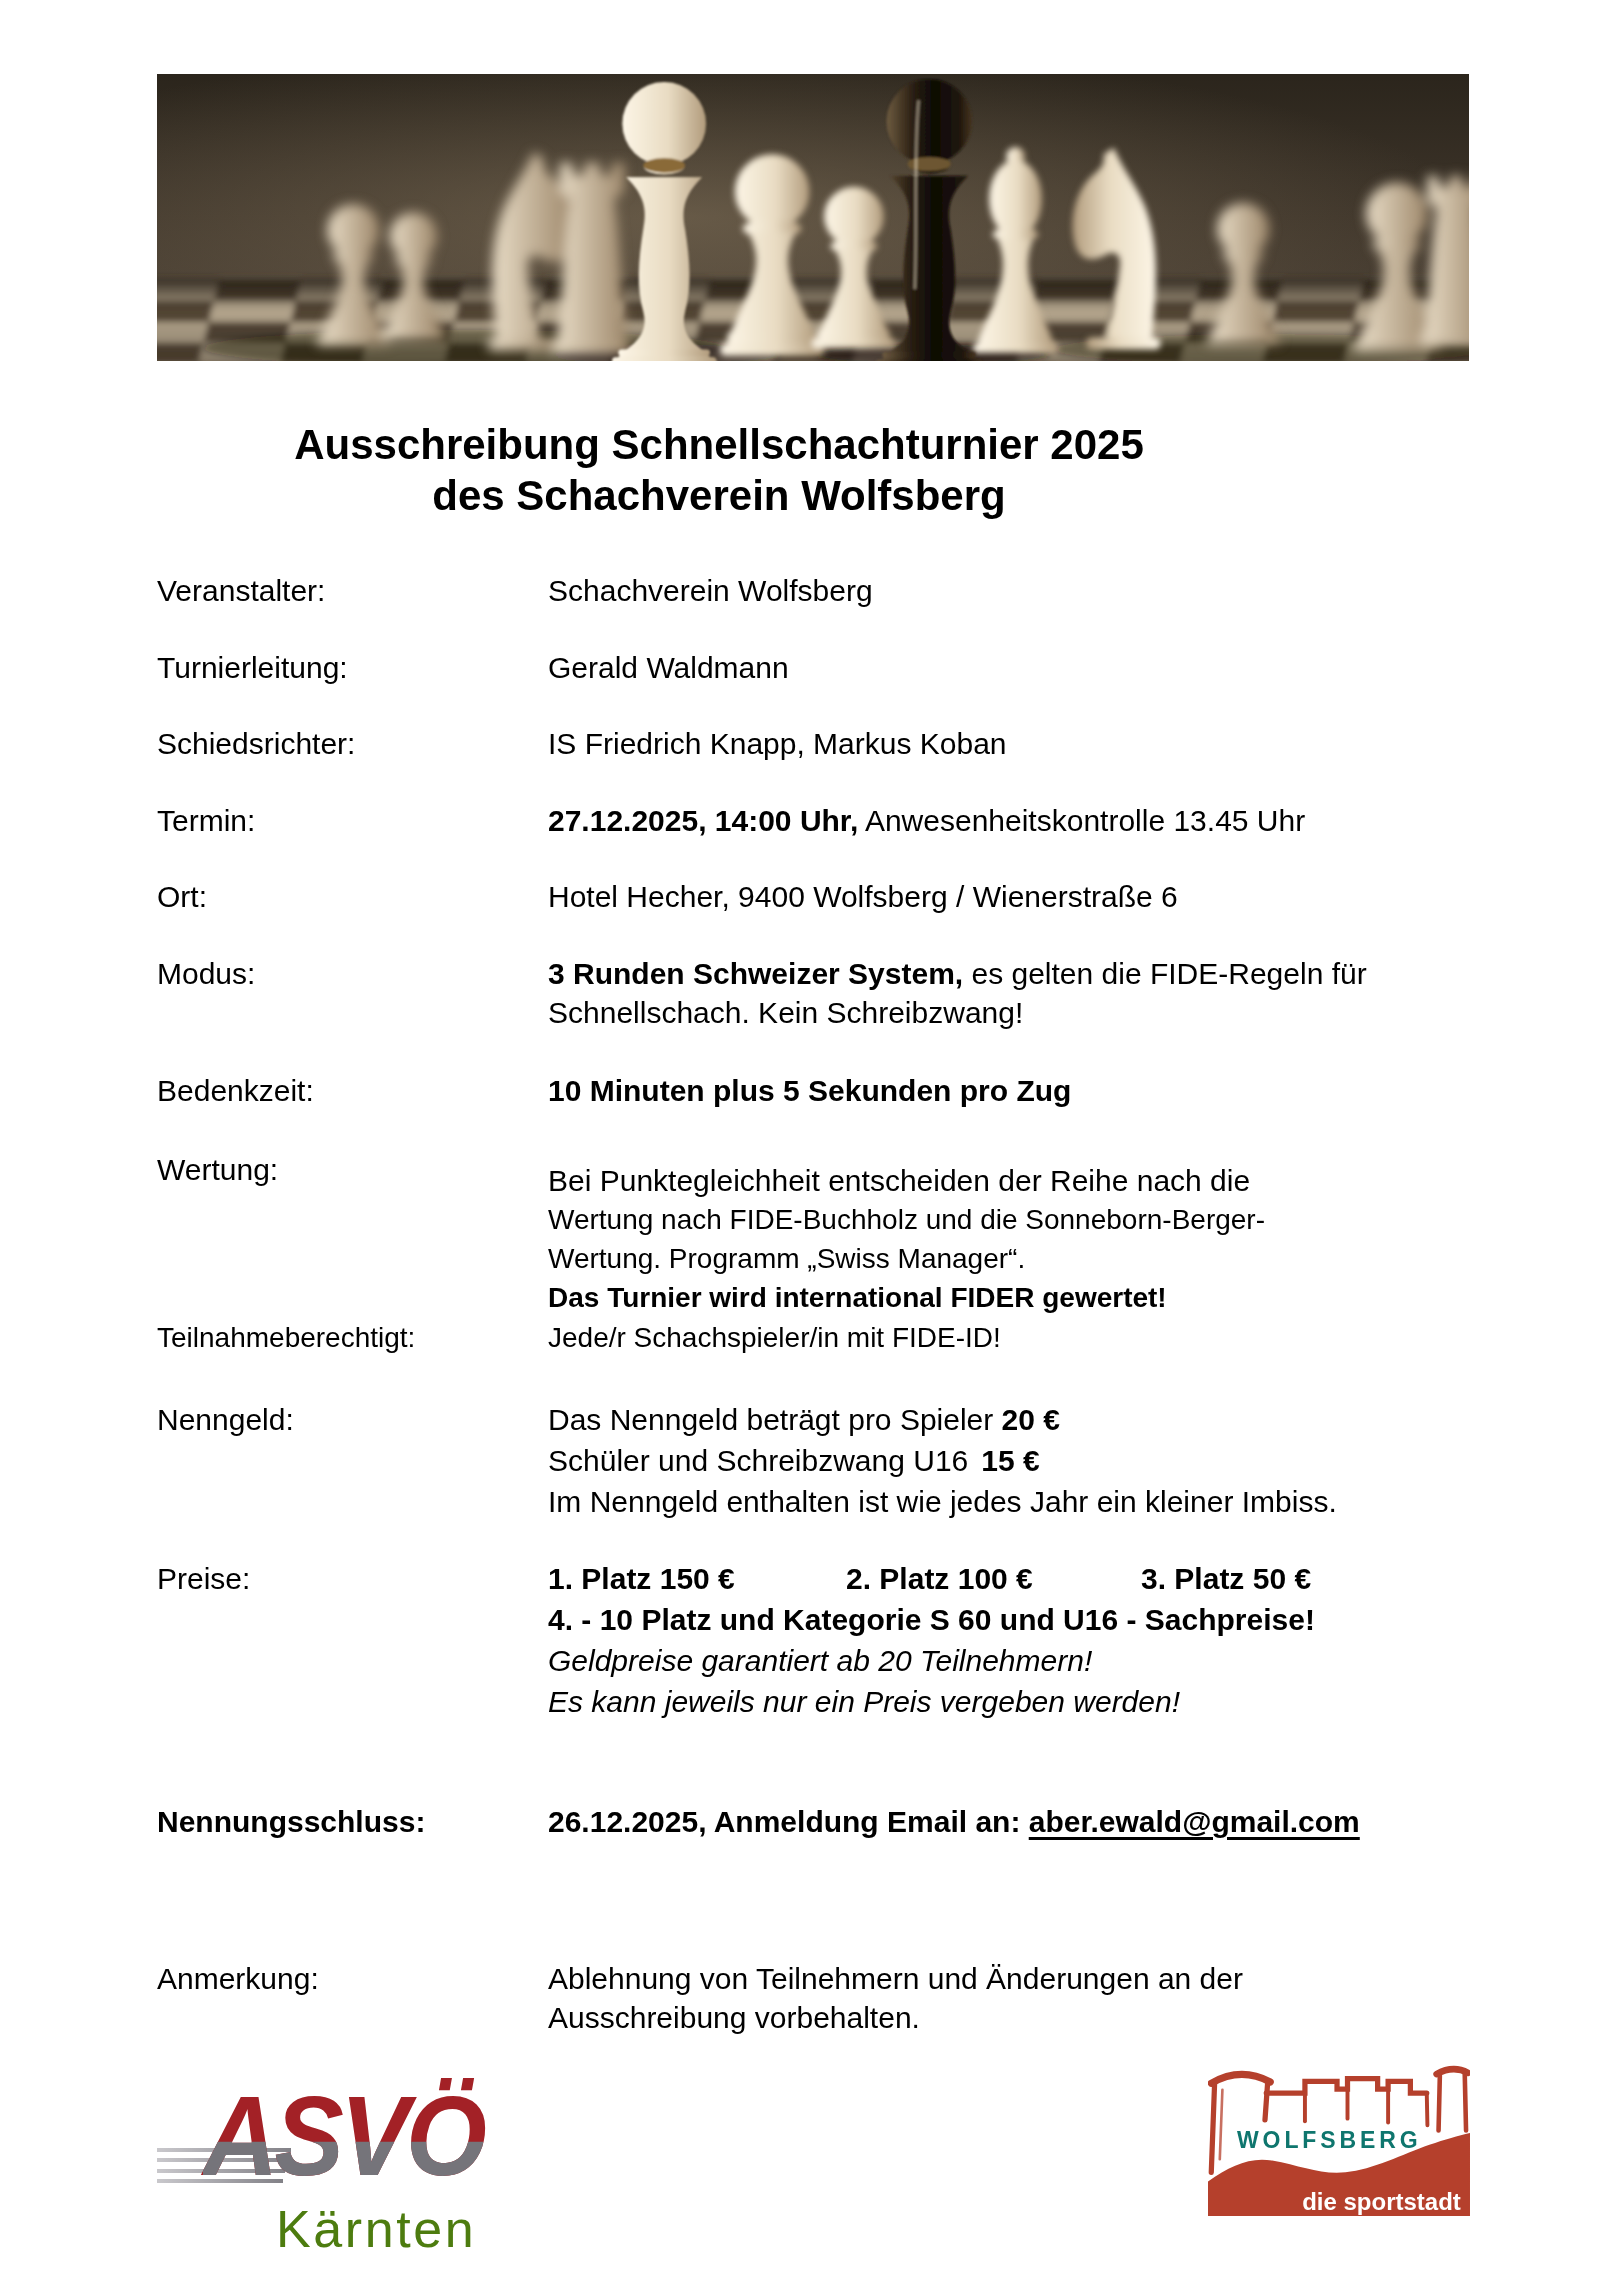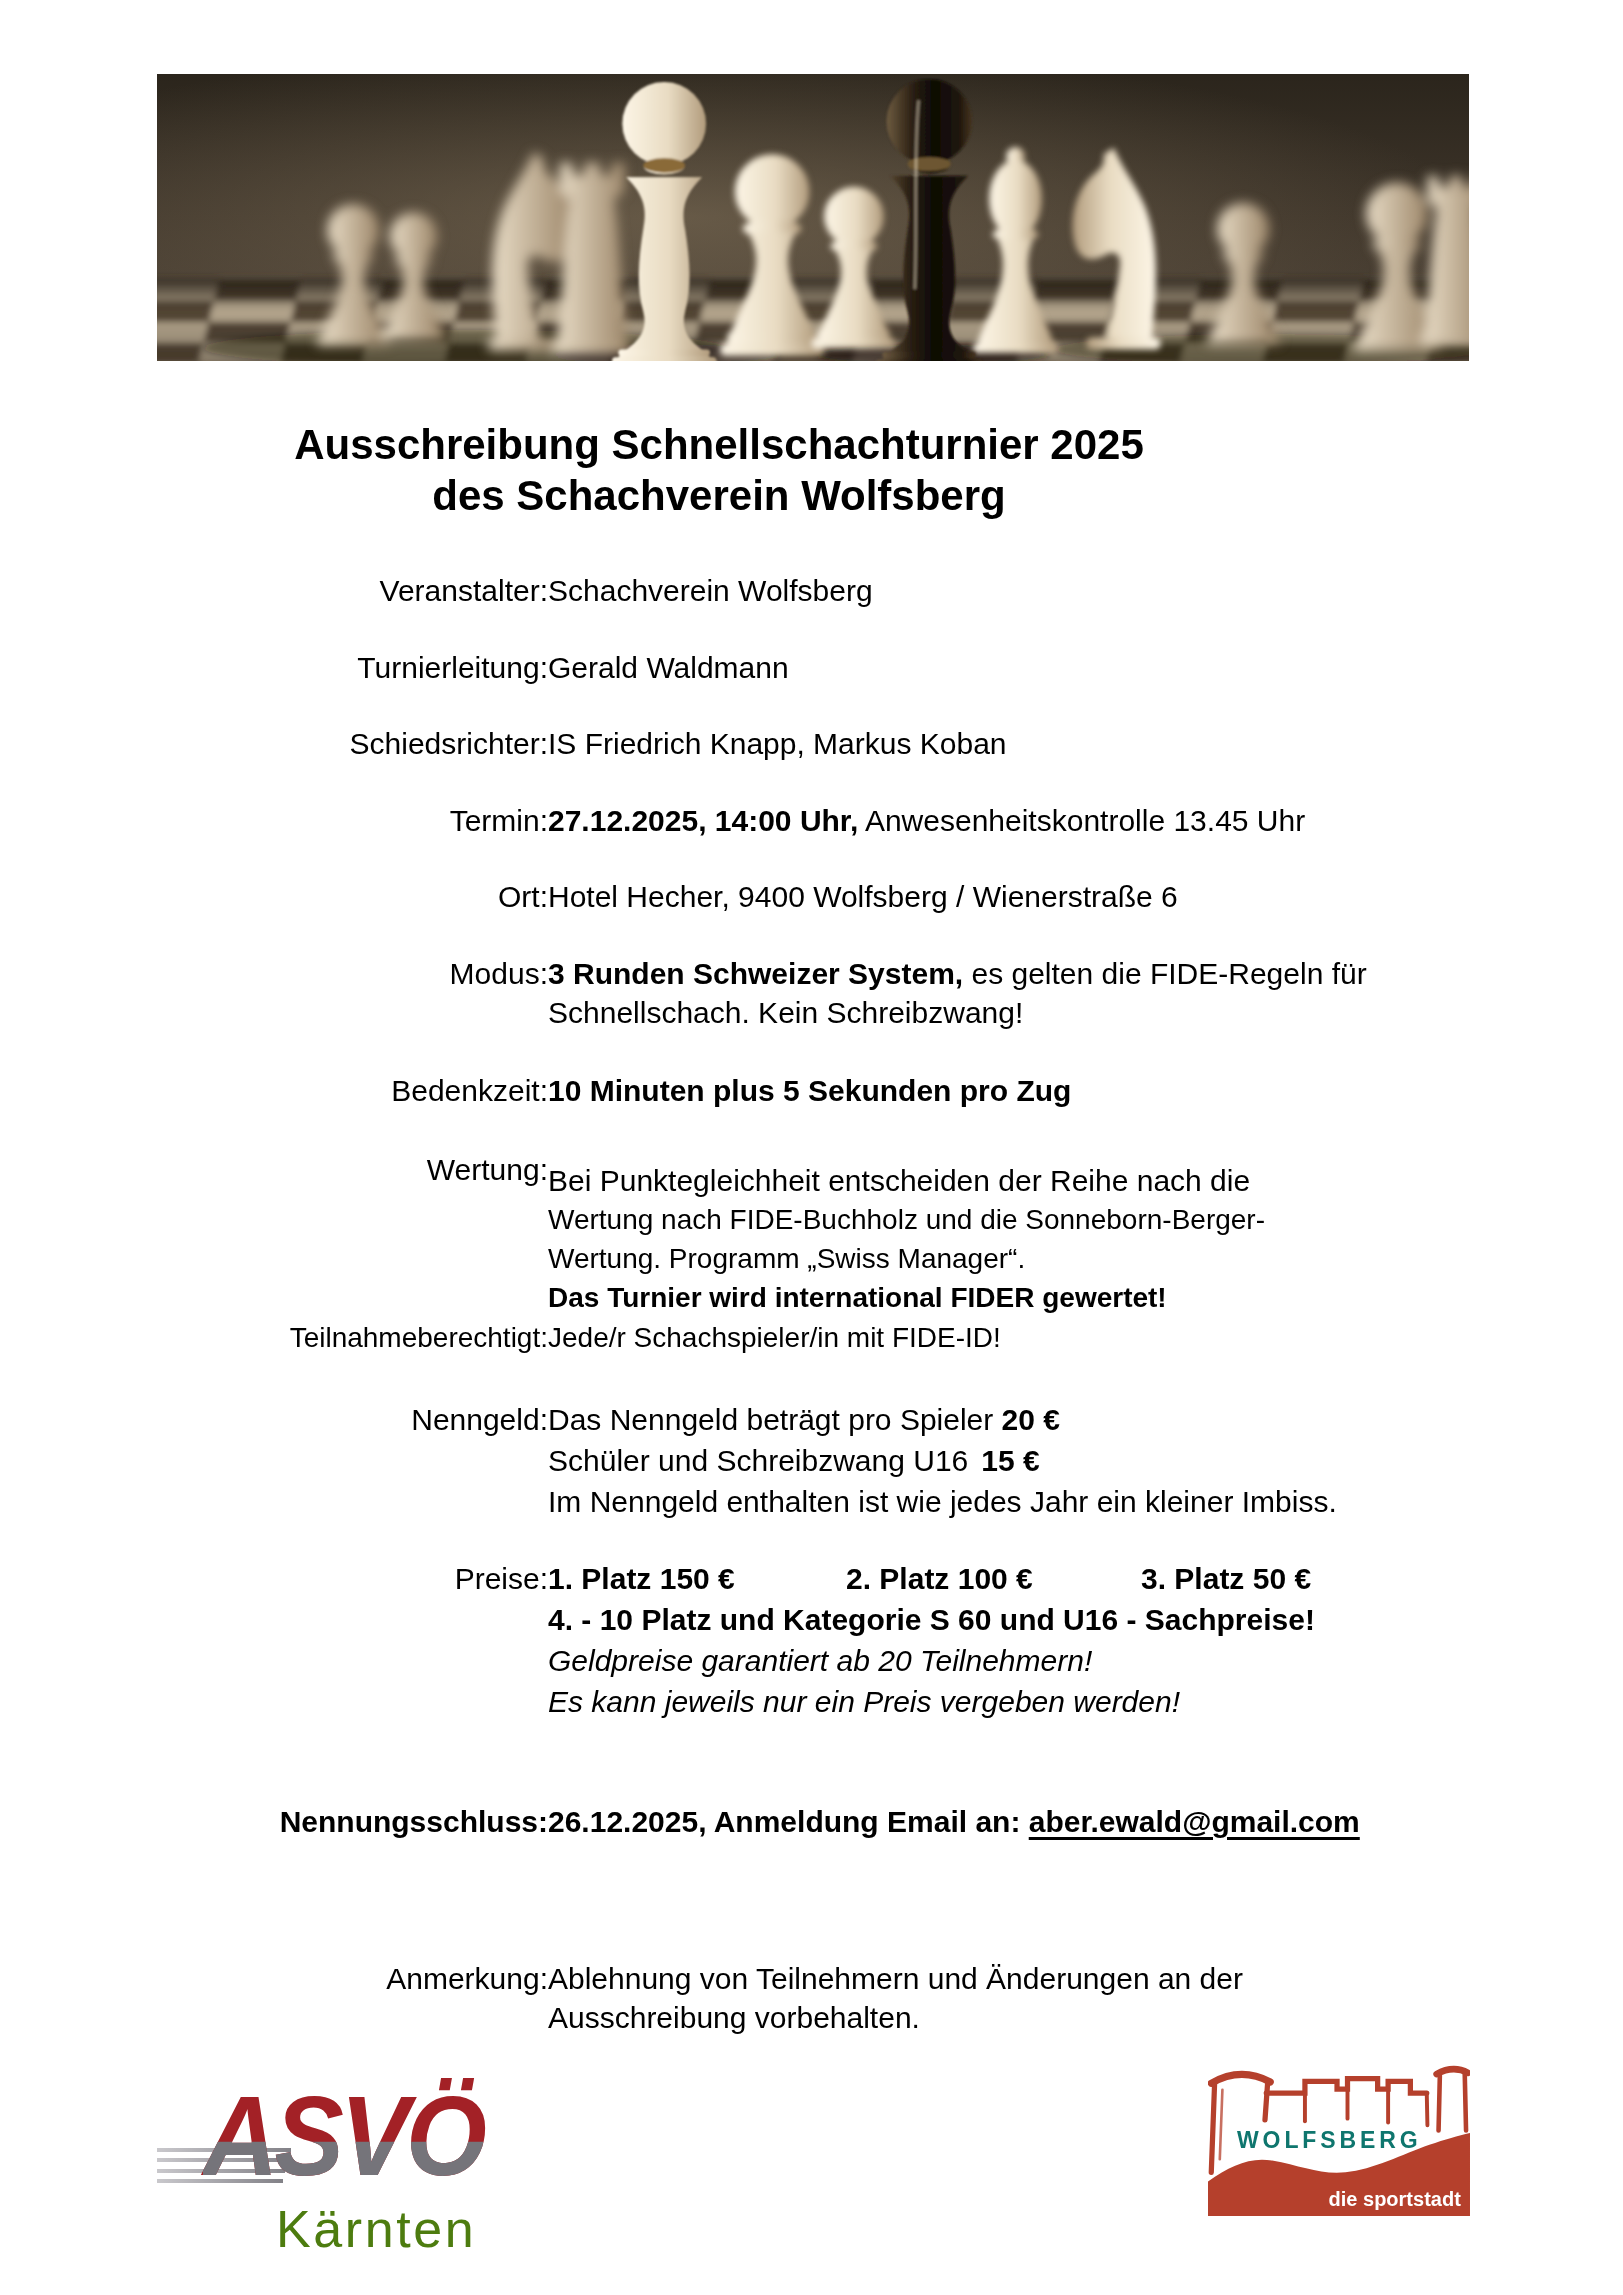--- a/index.html
+++ b/index.html
@@ -10,21 +10,21 @@
   .banner{position:absolute;left:157px;top:74px;width:1312px;height:287px;overflow:hidden;}
   .banner svg{display:block;width:100%;height:100%;}
 
   
   .title{position:absolute;left:0;top:419px;width:1438px;text-align:center;
          font-size:42px;font-weight:bold;line-height:51px;}
 
   
   .row{position:absolute;left:157px;width:1348px;display:flex;align-items:flex-start;
        font-size:30px;line-height:39px;}
-  .row .label{width:391px;flex:none;text-align:right;}
+  .row .label{width:391px;flex:none;}
   .row .value{flex:1;}
   .b{font-weight:bold;}
   .i{font-style:italic;}
   .small{font-size:28px;}
   .lh59{line-height:39px;}
   .lh63{line-height:41px;}
   .wline1{font-size:30px;margin-top:11px;}
   .pcol1{display:inline-block;width:298px;}
   .pcol2{display:inline-block;width:295px;}
   .gap{margin-left:13px;}
@@ -38,21 +38,21 @@
              transform:scaleX(0.92);transform-origin:left top;white-space:nowrap;}
   .asvo-red{color:#a32126;}
   .asvo-gray{position:absolute;left:0;top:0;color:#75747a;clip-path:inset(55% 0 0 0);}
   .asvo-region{position:absolute;left:119px;top:109px;font-size:52px;letter-spacing:2.6px;color:#4d7c0f;}
 
   
   .wolfsberg{position:absolute;left:1208px;top:2061px;width:262px;height:155px;}
   .wolfsberg svg{position:absolute;inset:0;display:block;}
   .wb-name{position:absolute;left:29px;top:66px;font-size:23px;font-weight:bold;
            letter-spacing:3.9px;color:#0f766e;}
-  .wb-tag{position:absolute;right:9.2px;top:127px;font-size:20px;font-weight:bold;color:#ffffff;}
+  .wb-tag{position:absolute;right:9.2px;top:127px;font-size:24px;font-weight:bold;color:#ffffff;}
 </style>
 </head>
 <body>
 
 <div class="page">
 
   <div class="banner">
     <svg viewBox="0 0 2005 440" preserveAspectRatio="none">
       <defs>
         <linearGradient id="bgg" x1="0" y1="0" x2="0" y2="1">

